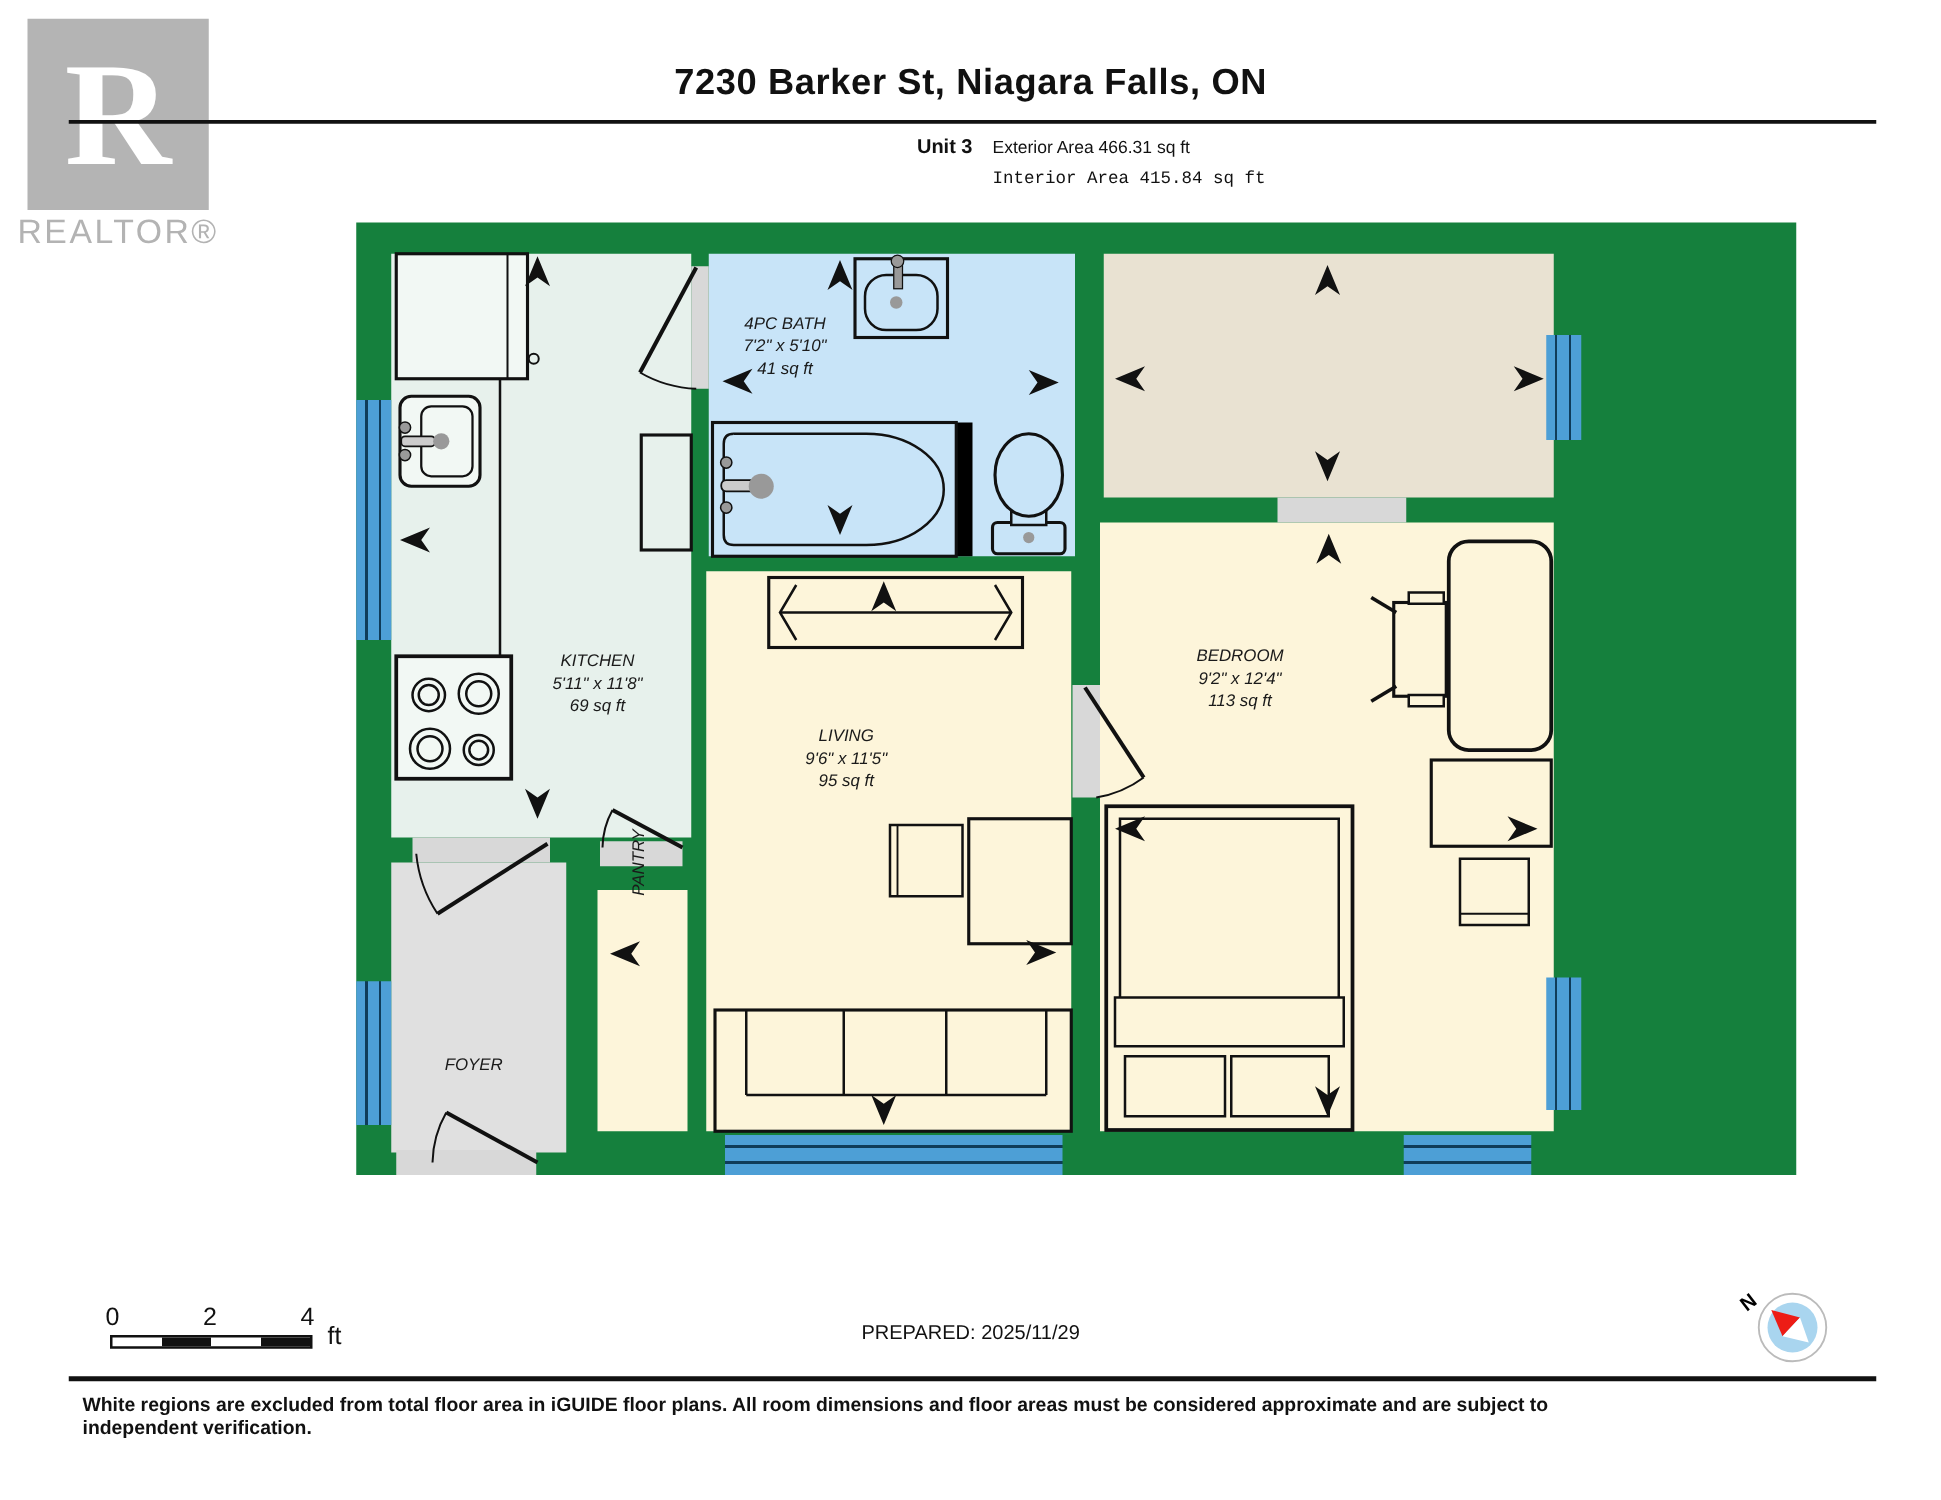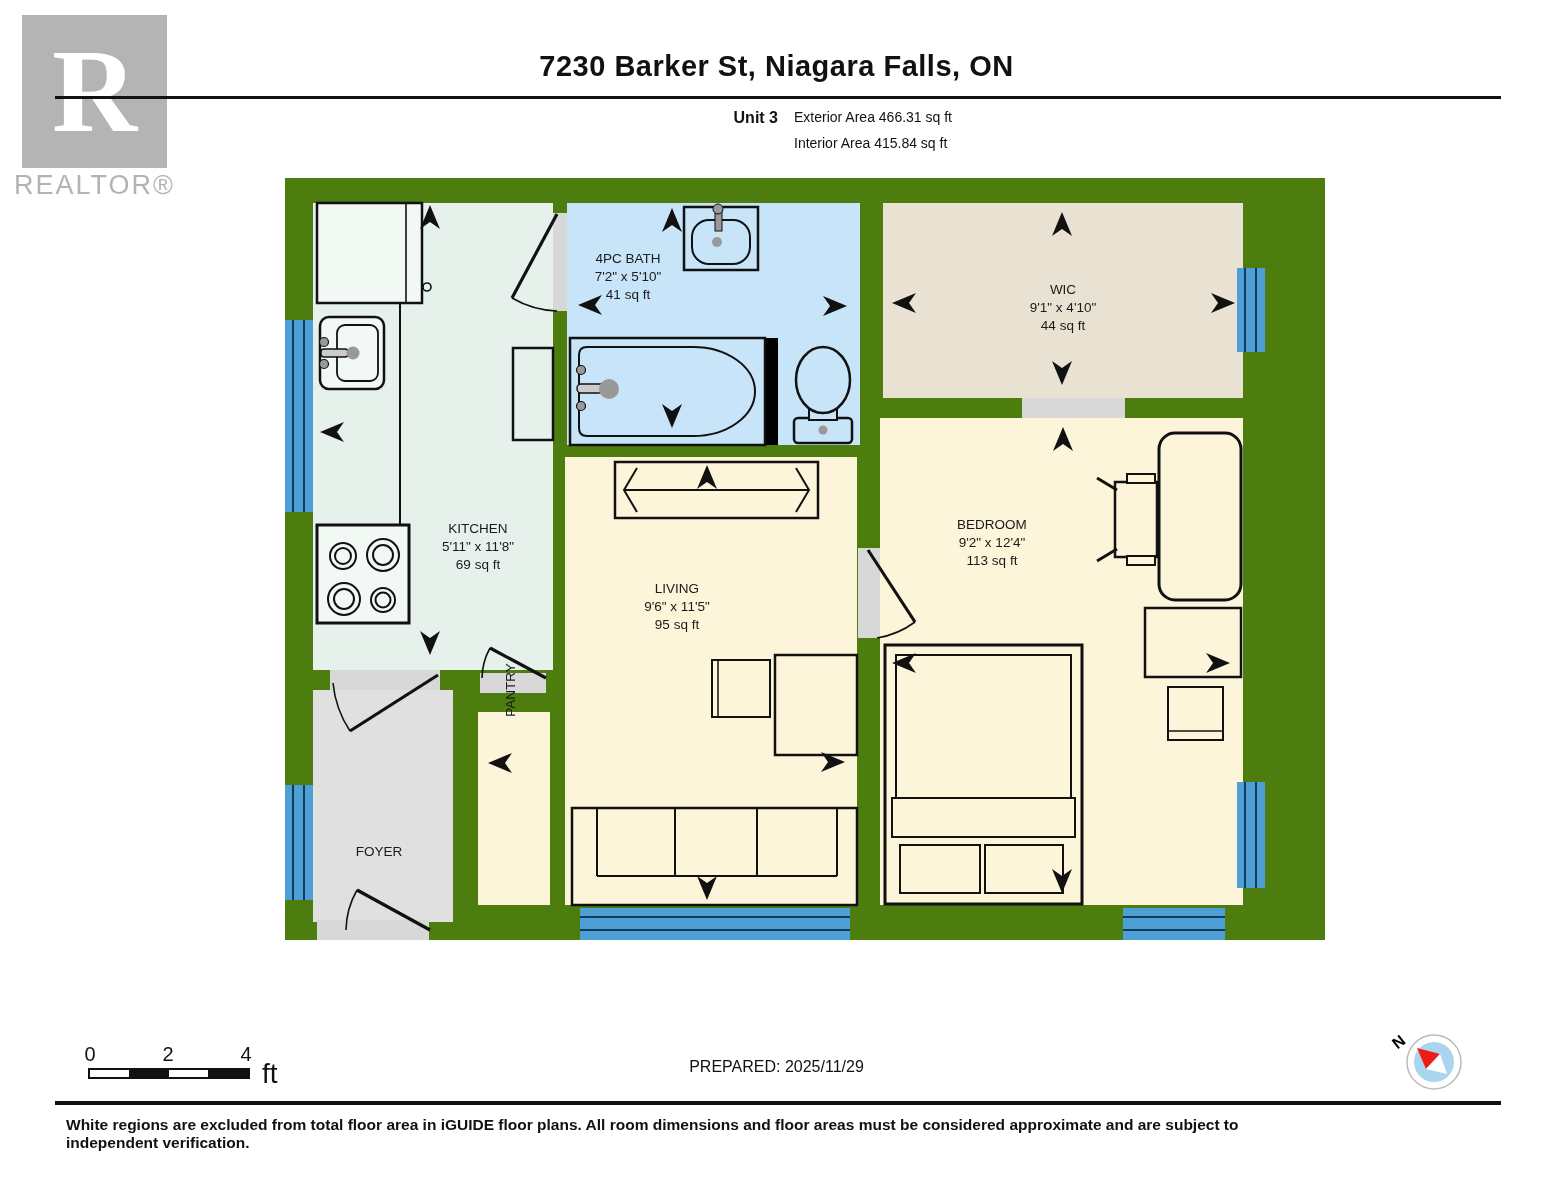--- a/index.html
+++ b/index.html
@@ -9,32 +9,32 @@
   
   .title{position:absolute;left:280px;right:280px;top:50px;text-align:center;
          font-size:29px;font-weight:bold;letter-spacing:0.5px;z-index:6;}
   .rule{position:absolute;left:55px;width:1446px;height:3px;background:#111;z-index:5;}
   #rule-top{top:96px;}
   #rule-bottom{top:1101px;height:4px;}
   .unit-label{position:absolute;left:580px;width:198px;top:109px;text-align:right;
               font-size:16px;font-weight:bold;}
   .area-line{position:absolute;left:794px;font-size:14px;}
   #ext-area{top:109px;}
-  #int-area{top:135px;}
+  #int-area{top:135px;font-family:Liberation Mono, monospace;}
 
   
   #realtor-box{position:absolute;left:22px;top:15px;width:145px;height:153px;
                background:#b4b4b4;z-index:1;display:flex;align-items:center;justify-content:center;}
   #realtor-box .mono{font-family:"Liberation Serif","DejaVu Serif",serif;
                font-size:118px;font-weight:bold;color:#fff;line-height:1;}
   #realtor-word{position:absolute;left:14px;top:170px;width:180px;font-size:27px;
                color:#b3b3b3;letter-spacing:2px;z-index:1;}
 
   
-  #plan{position:absolute;left:285px;top:178px;width:1040px;height:762px;background:#4d7c0f;}
+  #plan{position:absolute;left:285px;top:178px;width:1152px;height:762px;background:#15803d;font-style:italic;}
   .room{position:absolute;}
   .r-kitchen{background:#e7f1ec;}
   .r-bath{background:#c8e4f8;}
   .r-wic{background:#e9e2d2;}
   .r-cream{background:#fdf5da;}
   .r-foyer{background:#e0e0e0;}
   .gap{position:absolute;background:#d8d8d8;}
   .win{position:absolute;}
   .win-v{background:linear-gradient(90deg,#4d9fd6 0 7px,#0f3c59 7px 9px,#4d9fd6 9px 18px,#0f3c59 18px 20px,#4d9fd6 20px 28px);}
   .win-h{background:linear-gradient(180deg,#4d9fd6 0 8px,#0f3c59 8px 10px,#4d9fd6 10px 21px,#0f3c59 21px 23px,#4d9fd6 23px 32px);}
@@ -53,21 +53,21 @@
 
   .lbl{position:absolute;z-index:4;text-align:center;font-size:13.5px;line-height:18px;color:#1a1a1a;}
   .lbl span{display:block;}
   #lbl-pantry{transform:rotate(-90deg);transform-origin:center;}
 
   
   .tick{position:absolute;width:20px;text-align:center;font-size:20px;top:1043px;}
   #scale-bar{position:absolute;left:88px;top:1068px;width:162px;height:11px;
              border:2px solid #111;box-sizing:border-box;
              background:linear-gradient(90deg,#fff 0 25%,#111 25% 50%,#fff 50% 75%,#111 75% 100%);}
-  #scale-unit{position:absolute;left:262px;top:1058px;font-size:28px;}
+  #scale-unit{position:absolute;left:262px;top:1058px;font-size:20px;}
   #prepared{position:absolute;left:0;width:1553px;top:1058px;text-align:center;
             font-size:16px;font-weight:normal;}
   #watermark{position:absolute;left:0;width:1553px;top:1124px;text-align:center;z-index:1;}
   #watermark span{display:inline-block;font-size:34px;color:#c9c9c9;
             background:linear-gradient(180deg,#f4f4f4,#e7e7e7);padding:1px 16px;}
   #disclaimer{position:absolute;left:66px;top:1116px;width:1200px;font-size:15.5px;
             font-weight:bold;z-index:2;}
   #compass{position:absolute;left:1390px;top:1020px;z-index:3;}
 </style>
 </head>
@@ -246,25 +246,20 @@
         <polygon class="arr" points="560,584 536,574 543,584 536,594"></polygon>
         <polygon class="arr" points="422,722 412,698 422,705 432,698"></polygon>
       </g>
     </svg>
 
     <div class="lbl" style="left:283px;top:72px;width:120px;">
       <span>4PC BATH</span>
       <span>7'2" x 5'10"</span>
       <span>41 sq ft</span>
     </div>
-    <div class="lbl" style="left:698px;top:103px;width:160px;">
-      <span>WIC</span>
-      <span>9'1" x 4'10"</span>
-      <span>44 sq ft</span>
-    </div>
     <div class="lbl" style="left:133px;top:342px;width:120px;">
       <span>KITCHEN</span>
       <span>5'11" x 11'8"</span>
       <span>69 sq ft</span>
     </div>
     <div class="lbl" style="left:332px;top:402px;width:120px;">
       <span>LIVING</span>
       <span>9'6" x 11'5"</span>
       <span>95 sq ft</span>
     </div>

